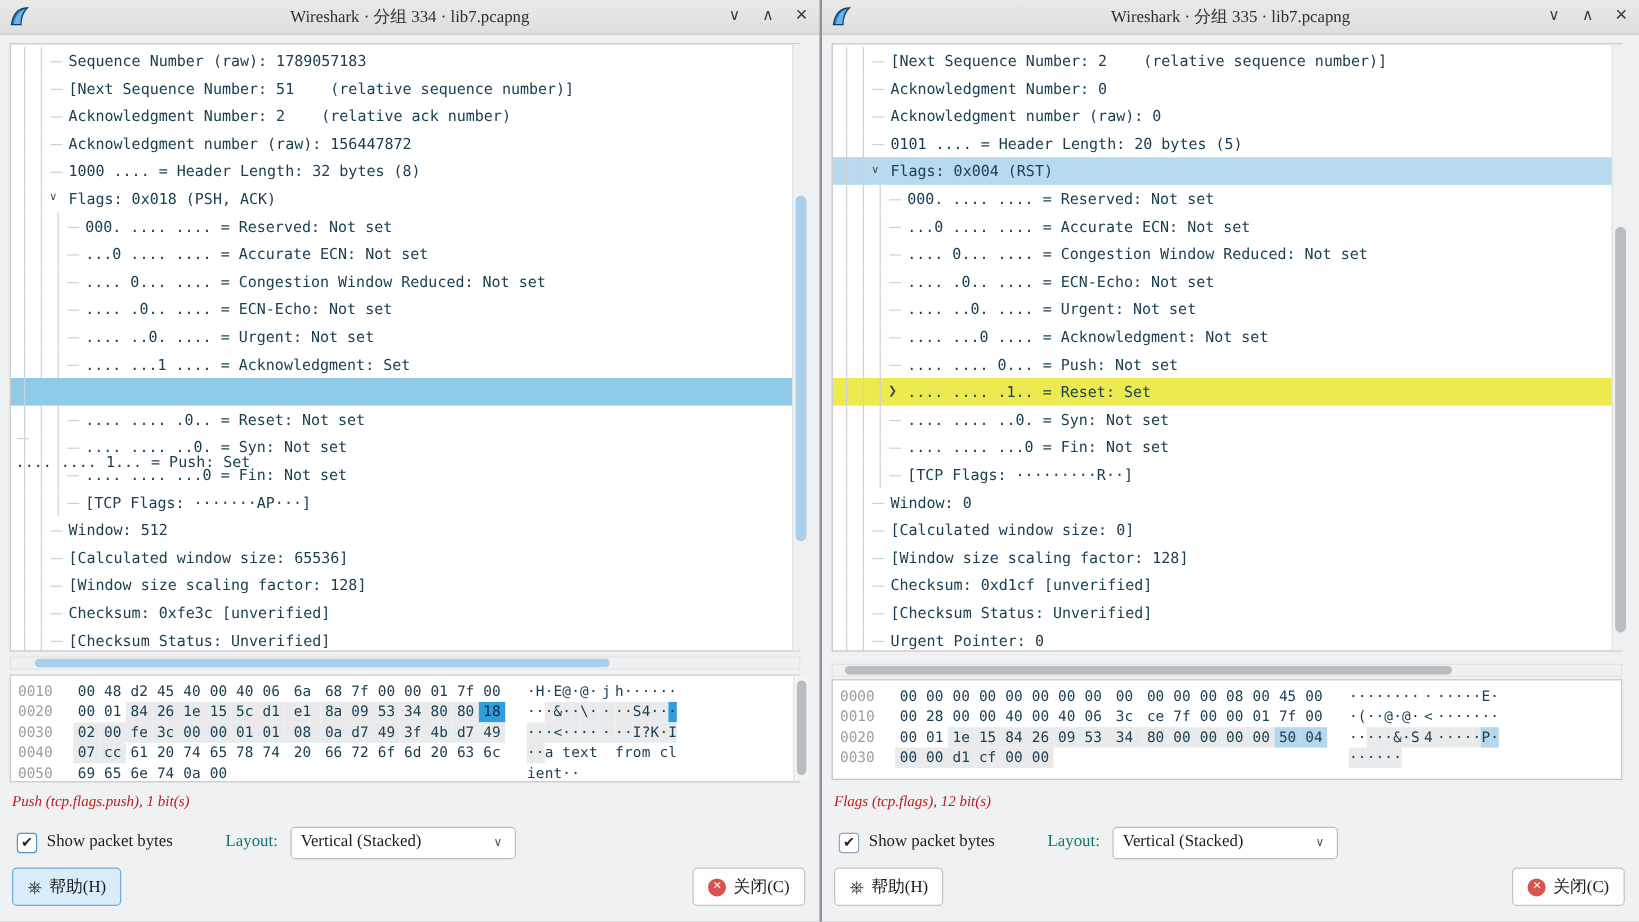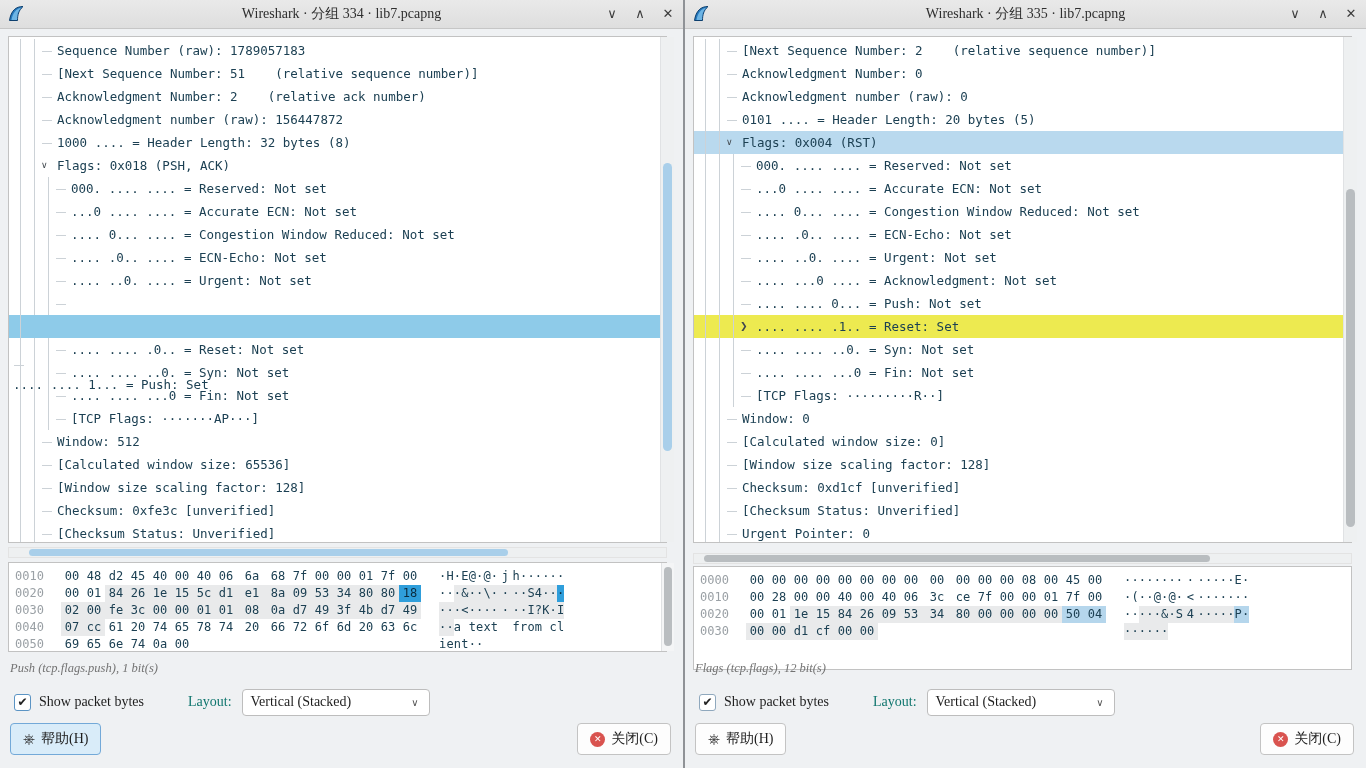--- a/index.html
+++ b/index.html
@@ -50,38 +50,38 @@
   .hthumb{position:absolute;top:1px;height:7px;border-radius:4px;}
   .w0 .hthumb{left:3%;width:73%;background:#a9cfea;}
   .w1 .hthumb{left:1.5%;width:77%;background:#b9bdc0;}
 
   
   .hexpane{position:absolute;left:8px;width:659px;background:#ffffff;
     border:1px solid #c2c2c2;box-sizing:border-box;overflow:hidden;
     padding:5px 0 0 6px;
     font-family:"DejaVu Sans Mono","Liberation Mono",monospace;font-size:12px;color:#1c4053;}
   .w0 .hexpane{top:562px;height:90px;}
-  .w1 .hexpane{top:566px;height:104px;}
+  .w1 .hexpane{top:566px;height:84px;}
   .hrow{height:17px;line-height:17px;display:flex;white-space:pre;}
   .hoff{width:34px;flex:0 0 34px;color:#9aa0a5;margin-right:12px;}
   .hbytes{flex:0 0 362px;width:362px;display:inline-block;}
   .hb{display:inline-block;width:22px;text-align:center;}
   .hb.gap{width:30px;padding-right:0;}
   .hascii{margin-left:16px;display:inline-block;}
   .ha{display:inline-block;width:7.4px;text-align:center;}
   .ha.agap{width:14.4px;}
   .s1{background:#e9eaeb;}
   .act .s2{background:#2f9edb;color:#0b2c40;}
   .inact .s2{background:#b5d6ec;text-align:center;}
   .hex-vscroll{position:absolute;top:563px;right:9px;width:12px;height:88px;background:#f4f5f6;}
   .hex-vthumb{top:4%;height:90%;background:#b9bdc0;}
 
   
   .statusline{position:absolute;left:10px;top:661px;font-style:italic;
-    font-size:12.5px;color:#737373;}
+    font-size:12.5px;color:#b91c1c;}
   .ctlrow{position:absolute;left:14px;top:688px;height:28px;display:flex;align-items:center;}
   .checkbox{width:15px;height:15px;background:#fff;border:1px solid #8fa8bd;border-radius:3px;
     display:inline-flex;align-items:center;justify-content:center;
     font-size:12px;color:#222;line-height:15px;font-family:"DejaVu Sans",sans-serif;}
   .w0 .checkbox{border-color:#5b94c4;}
   .cb-label{margin-left:8px;font-size:14px;color:#1d1d1d;}
   .layout-label{margin-left:44px;font-size:14px;color:#0f766e;}
   .combo{margin-left:10px;width:188px;height:27px;background:#fff;border:1px solid #bdbdbd;
     border-radius:4px;display:flex;align-items:center;box-sizing:border-box;padding:0 8px;
     font-size:14px;color:#1d1d1d;position:relative;}
@@ -124,21 +124,21 @@
         <div class="trow"><span class="g"></span><span class="g"></span><span class="tick"></span><span class="tt">[Next Sequence Number: 51    (relative sequence number)]</span></div>
         <div class="trow"><span class="g"></span><span class="g"></span><span class="tick"></span><span class="tt">Acknowledgment Number: 2    (relative ack number)</span></div>
         <div class="trow"><span class="g"></span><span class="g"></span><span class="tick"></span><span class="tt">Acknowledgment number (raw): 156447872</span></div>
         <div class="trow"><span class="g"></span><span class="g"></span><span class="tick"></span><span class="tt">1000 .... = Header Length: 32 bytes (8)</span></div>
         <div class="trow"><span class="g"></span><span class="g"></span><span class="exp">∨</span><span class="tt">Flags: 0x018 (PSH, ACK)</span></div>
         <div class="trow"><span class="g"></span><span class="g"></span><span class="g"></span><span class="tick"></span><span class="tt">000. .... .... = Reserved: Not set</span></div>
         <div class="trow"><span class="g"></span><span class="g"></span><span class="g"></span><span class="tick"></span><span class="tt">...0 .... .... = Accurate ECN: Not set</span></div>
         <div class="trow"><span class="g"></span><span class="g"></span><span class="g"></span><span class="tick"></span><span class="tt">.... 0... .... = Congestion Window Reduced: Not set</span></div>
         <div class="trow"><span class="g"></span><span class="g"></span><span class="g"></span><span class="tick"></span><span class="tt">.... .0.. .... = ECN-Echo: Not set</span></div>
         <div class="trow"><span class="g"></span><span class="g"></span><span class="g"></span><span class="tick"></span><span class="tt">.... ..0. .... = Urgent: Not set</span></div>
-        <div class="trow"><span class="g"></span><span class="g"></span><span class="g"></span><span class="tick"></span></div>
+        <div class="trow"><span class="g"></span><span class="g"></span><span class="g"></span><span class="tick"></span><span class="tt">.... ...1 .... = Acknowledgment: Set</span></div>
         <div class="trow sel"><span class="g"></span><span class="g"></span><span class="g"></span><span class="tick"></span><span class="tt">.... .... 1... = Push: Set</span></div>
         <div class="trow"><span class="g"></span><span class="g"></span><span class="g"></span><span class="tick"></span><span class="tt">.... .... .0.. = Reset: Not set</span></div>
         <div class="trow"><span class="g"></span><span class="g"></span><span class="g"></span><span class="tick"></span><span class="tt">.... .... ..0. = Syn: Not set</span></div>
         <div class="trow"><span class="g"></span><span class="g"></span><span class="g"></span><span class="tick"></span><span class="tt">.... .... ...0 = Fin: Not set</span></div>
         <div class="trow"><span class="g"></span><span class="g"></span><span class="g"></span><span class="tick"></span><span class="tt">[TCP Flags: ·······AP···]</span></div>
         <div class="trow"><span class="g"></span><span class="g"></span><span class="tick"></span><span class="tt">Window: 512</span></div>
         <div class="trow"><span class="g"></span><span class="g"></span><span class="tick"></span><span class="tt">[Calculated window size: 65536]</span></div>
         <div class="trow"><span class="g"></span><span class="g"></span><span class="tick"></span><span class="tt">[Window size scaling factor: 128]</span></div>
         <div class="trow"><span class="g"></span><span class="g"></span><span class="tick"></span><span class="tt">Checksum: 0xfe3c [unverified]</span></div>
         <div class="trow"><span class="g"></span><span class="g"></span><span class="tick"></span><span class="tt">[Checksum Status: Unverified]</span></div>

